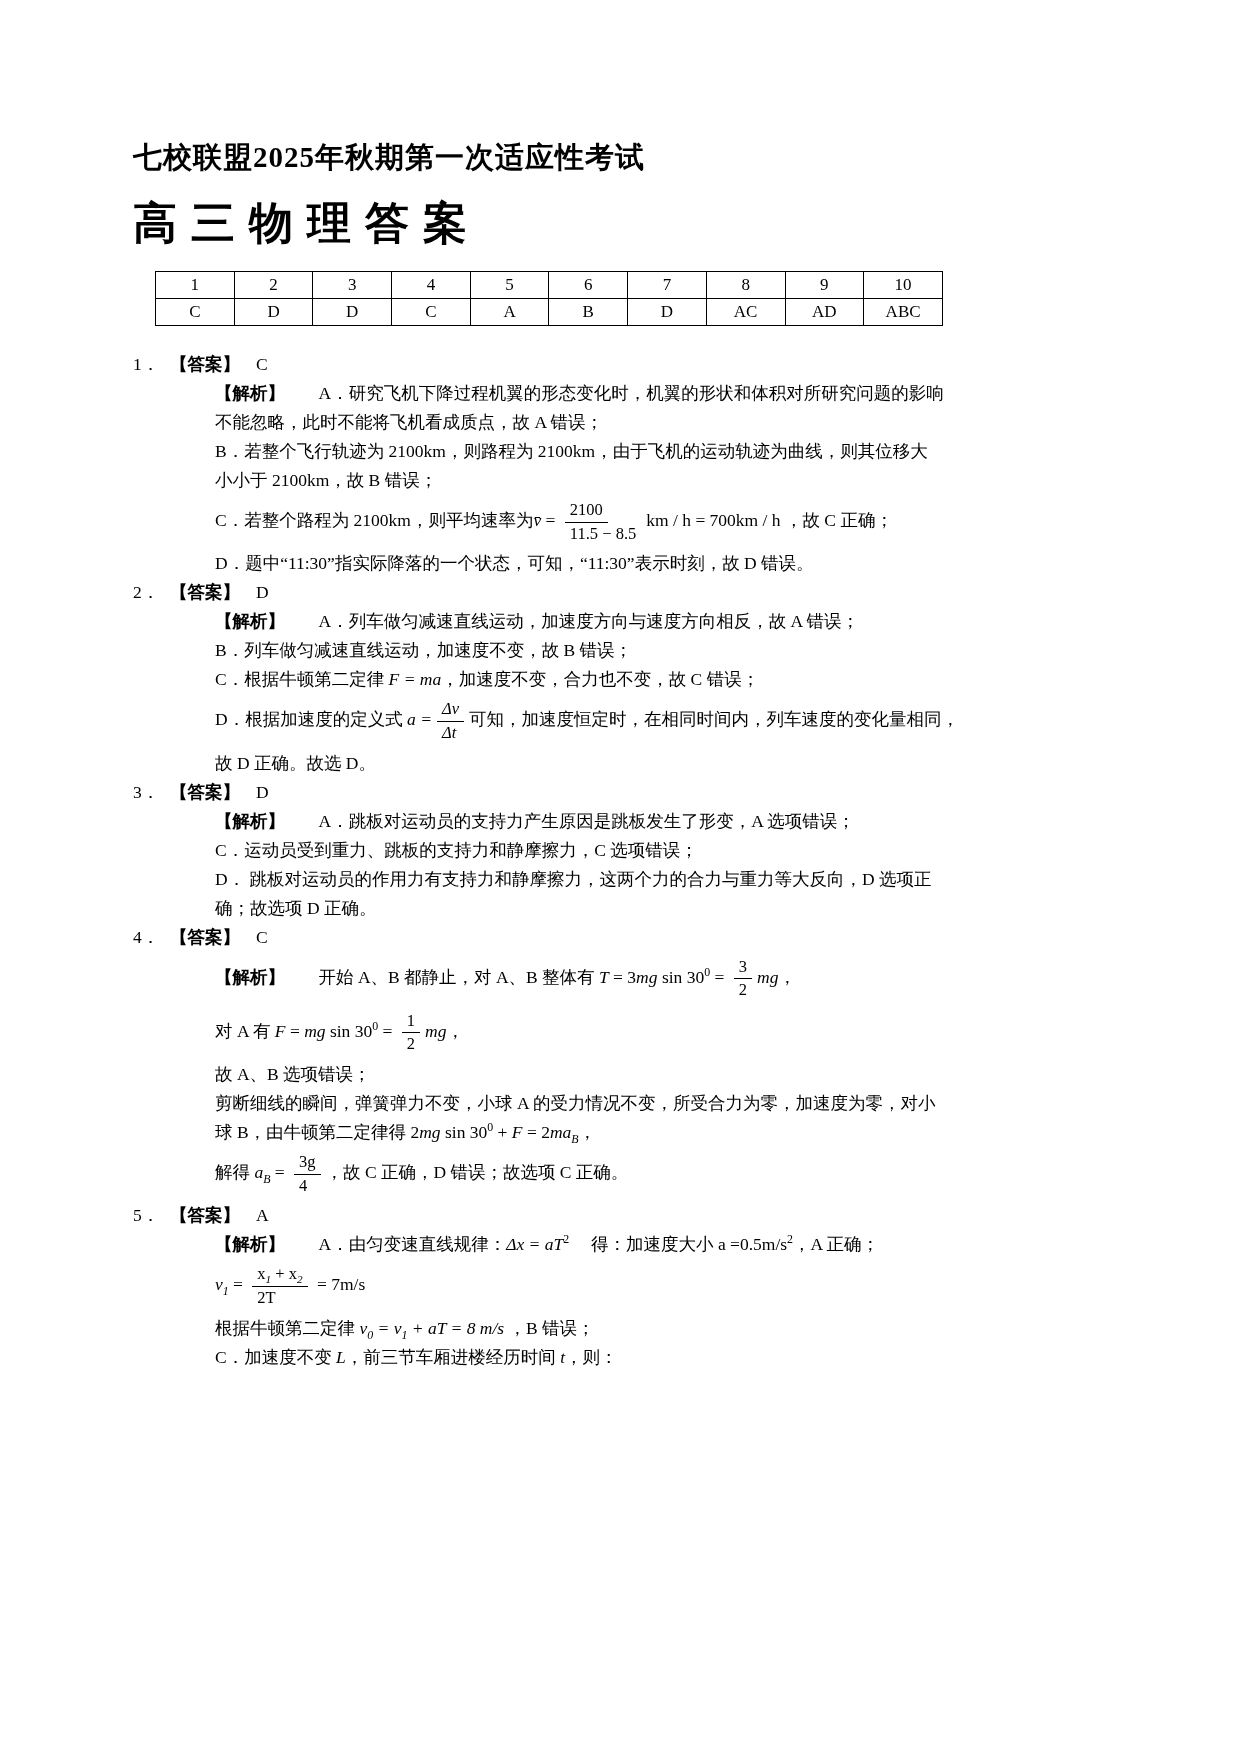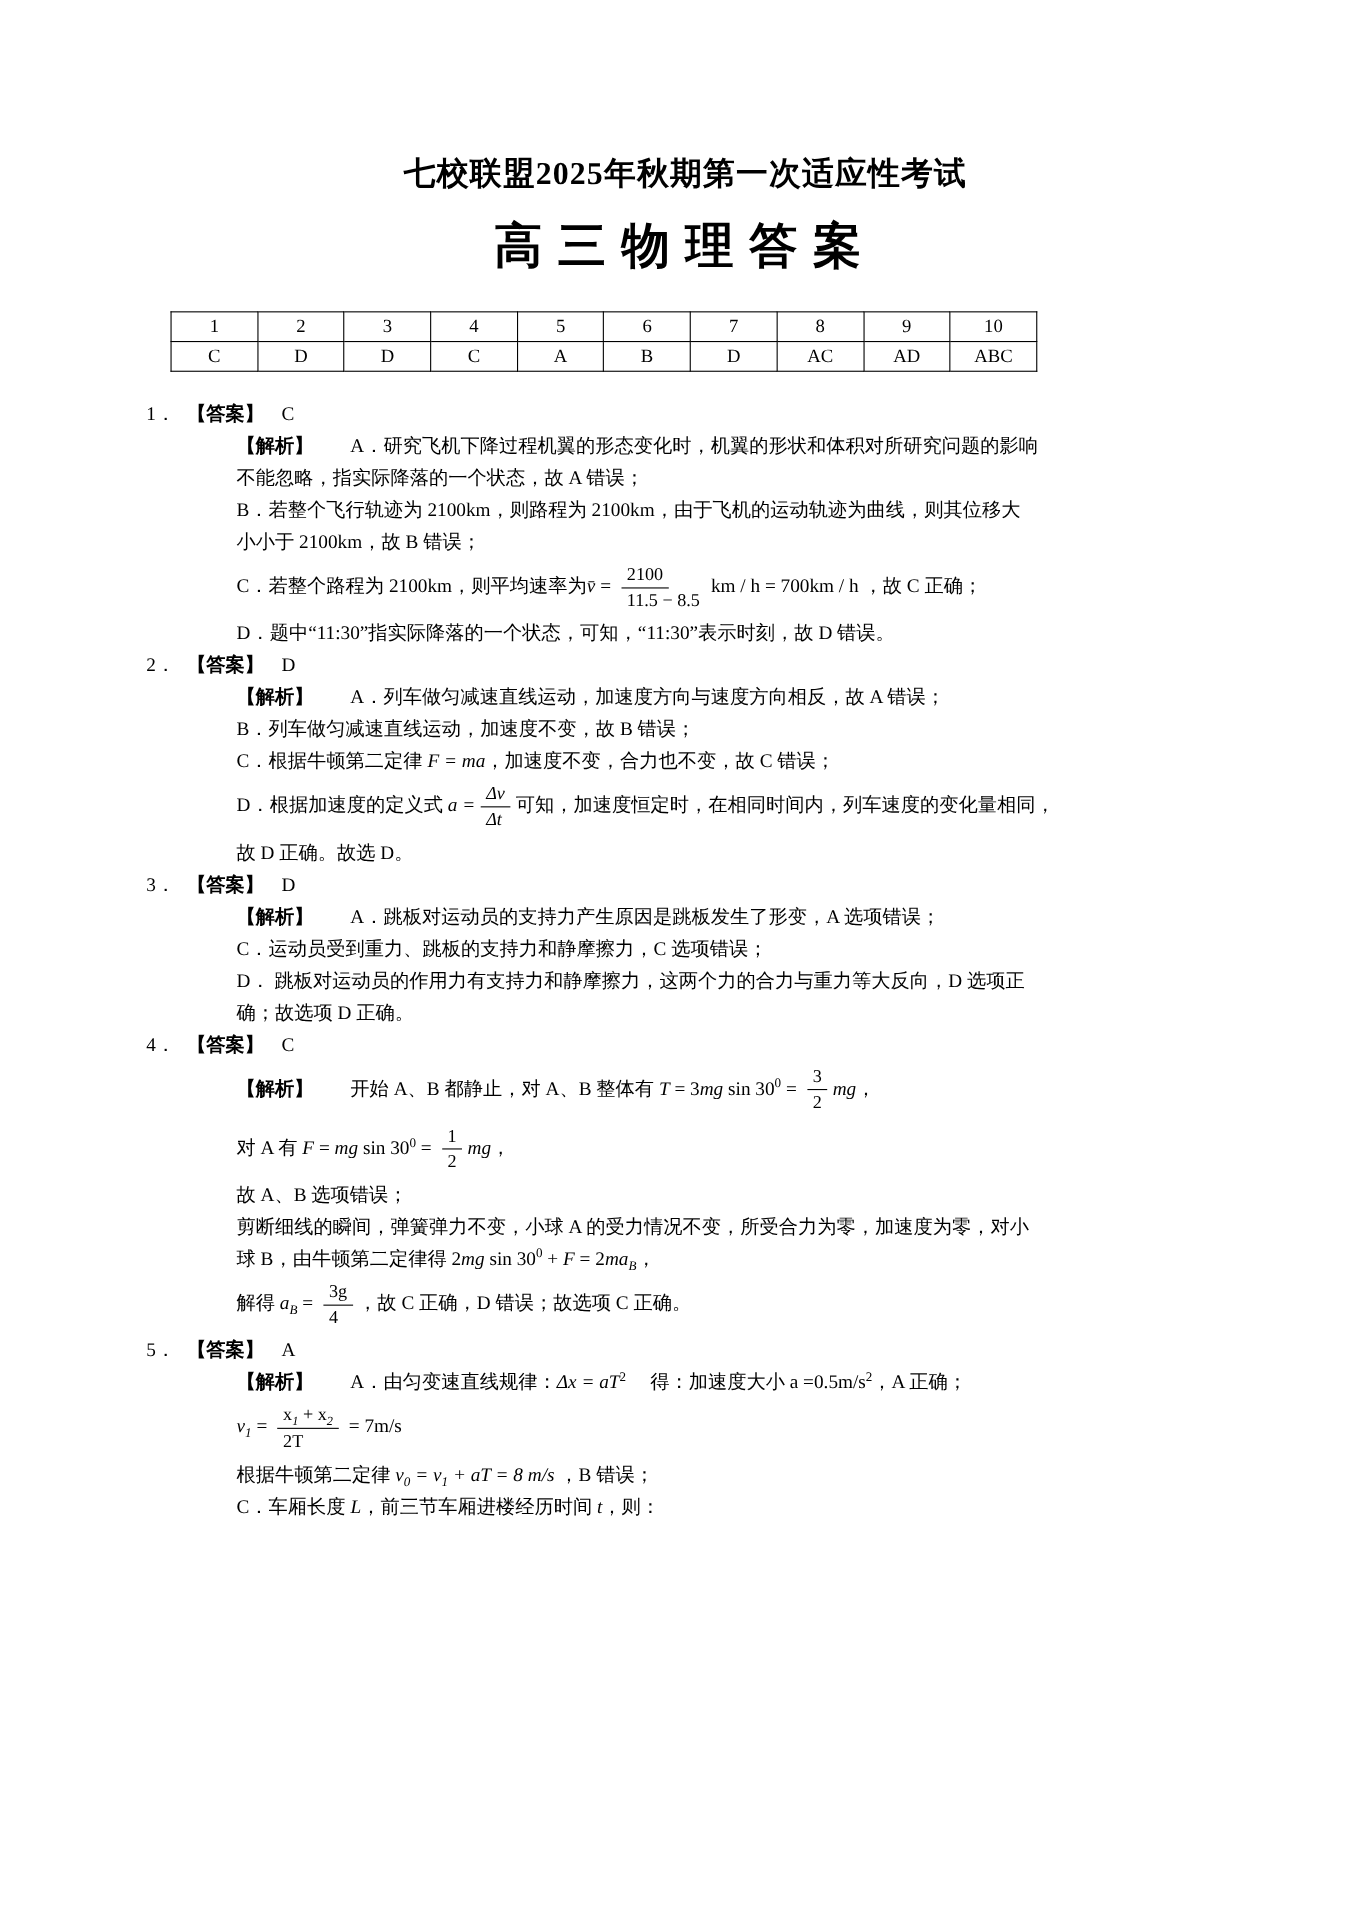--- a/index.html
+++ b/index.html
@@ -6,21 +6,21 @@
   html, body { background: #ffffff; }
   body {
     width: 1241px; height: 1755px;
     color: #000;
     font-family: "Liberation Serif", "DejaVu Serif", serif;
     font-size: 17.5px;
     overflow: hidden;
   }
   .page { padding: 138px 128px 0 133px; }
 
-  .header { text-align: center; margin-bottom: 30px; }
+  .header { margin-bottom: 18px; }
   .doc-title { font-size: 29px; font-weight: bold; letter-spacing: 1px; margin-bottom: 16px; }
   .doc-subtitle { font-size: 44px; font-weight: bold; letter-spacing: 14px; }
 
   table.answers {
     border-collapse: collapse;
     table-layout: fixed;
     width: 788px;
     margin: 0 0 24px 22px;
   }
   table.answers td {
@@ -92,21 +92,21 @@
           <td>AD</td>
           <td>ABC</td>
         </tr>
       </tbody>
   </table>
 
   <div class="questions">
       <div class="question">
         <div class="q-head"><span class="q-num">1．</span><span class="lbl">【答案】</span><span class="ans">C</span></div>
         <div class="a-line"><span class="lbl">【解析】</span><span class="txt">　A．研究飞机下降过程机翼的形态变化时，机翼的形状和体积对所研究问题的影响</span></div>
-        <div class="a-line"><span class="txt">不能忽略，指实际降落的一个状态，故 A 错误；</span></div>
+        <div class="a-line"><span class="txt">不能忽略，此时不能将飞机看成质点，故 A 错误；</span></div>
         <div class="a-line"><span class="txt">B．若整个飞行轨迹为 2100km，则路程为 2100km，由于飞机的运动轨迹为曲线，则其位移大</span></div>
         <div class="a-line"><span class="txt">小小于 2100km，故 B 错误；</span></div>
         <div class="a-line tall"><span class="txt">C．若整个路程为 2100km，则平均速率为</span><span class="math">v̄</span><span class="txt"> = </span><span class="frac">
             <span class="num"><span class="txt">2100</span></span>
             <span class="den"><span class="txt">11.5 − 8.5</span></span>
           </span><span class="txt">km / h = 700km / h ，故 C 正确；</span></div>
         <div class="a-line"><span class="txt">D．题中“11:30”指实际降落的一个状态，可知，“11:30”表示时刻，故 D 错误。</span></div>
       </div>
       <div class="question">
         <div class="q-head"><span class="q-num">2．</span><span class="lbl">【答案】</span><span class="ans">D</span></div>
@@ -145,17 +145,17 @@
           </span><span class="txt">，故 C 正确，D 错误；故选项 C 正确。</span></div>
       </div>
       <div class="question">
         <div class="q-head"><span class="q-num">5．</span><span class="lbl">【答案】</span><span class="ans">A</span></div>
         <div class="a-line"><span class="lbl">【解析】</span><span class="txt">　A．由匀变速直线规律：</span><span class="math">Δx = aT</span><sup>2</sup><span class="txt">　 得：加速度大小  a =0.5m/s</span><sup>2</sup><span class="txt">，A 正确；</span></div>
         <div class="a-line tall"><span class="math">v</span><sub>1</sub><span class="txt"> = </span><span class="frac">
             <span class="num"><span class="txt">x</span><sub>1</sub><span class="txt"> + x</span><sub>2</sub></span>
             <span class="den"><span class="txt">2T</span></span>
           </span><span class="txt"> = 7m/s</span></div>
         <div class="a-line"><span class="txt">根据牛顿第二定律 </span><span class="math">v</span><sub>0</sub><span class="math"> = v</span><sub>1</sub><span class="math"> + aT = 8 m/s</span><span class="txt"> ，B 错误；</span></div>
-        <div class="a-line"><span class="txt">C．车厢长度 </span><span class="math">L</span><span class="txt">，前三节车厢进楼经历时间 </span><span class="math">t</span><span class="txt">，则：</span></div>
+        <div class="a-line"><span class="txt">C．加速度不变 </span><span class="math">L</span><span class="txt">，前三节车厢进楼经历时间 </span><span class="math">t</span><span class="txt">，则：</span></div>
       </div>
     </div>
 
 </div>
 
 </body></html>

